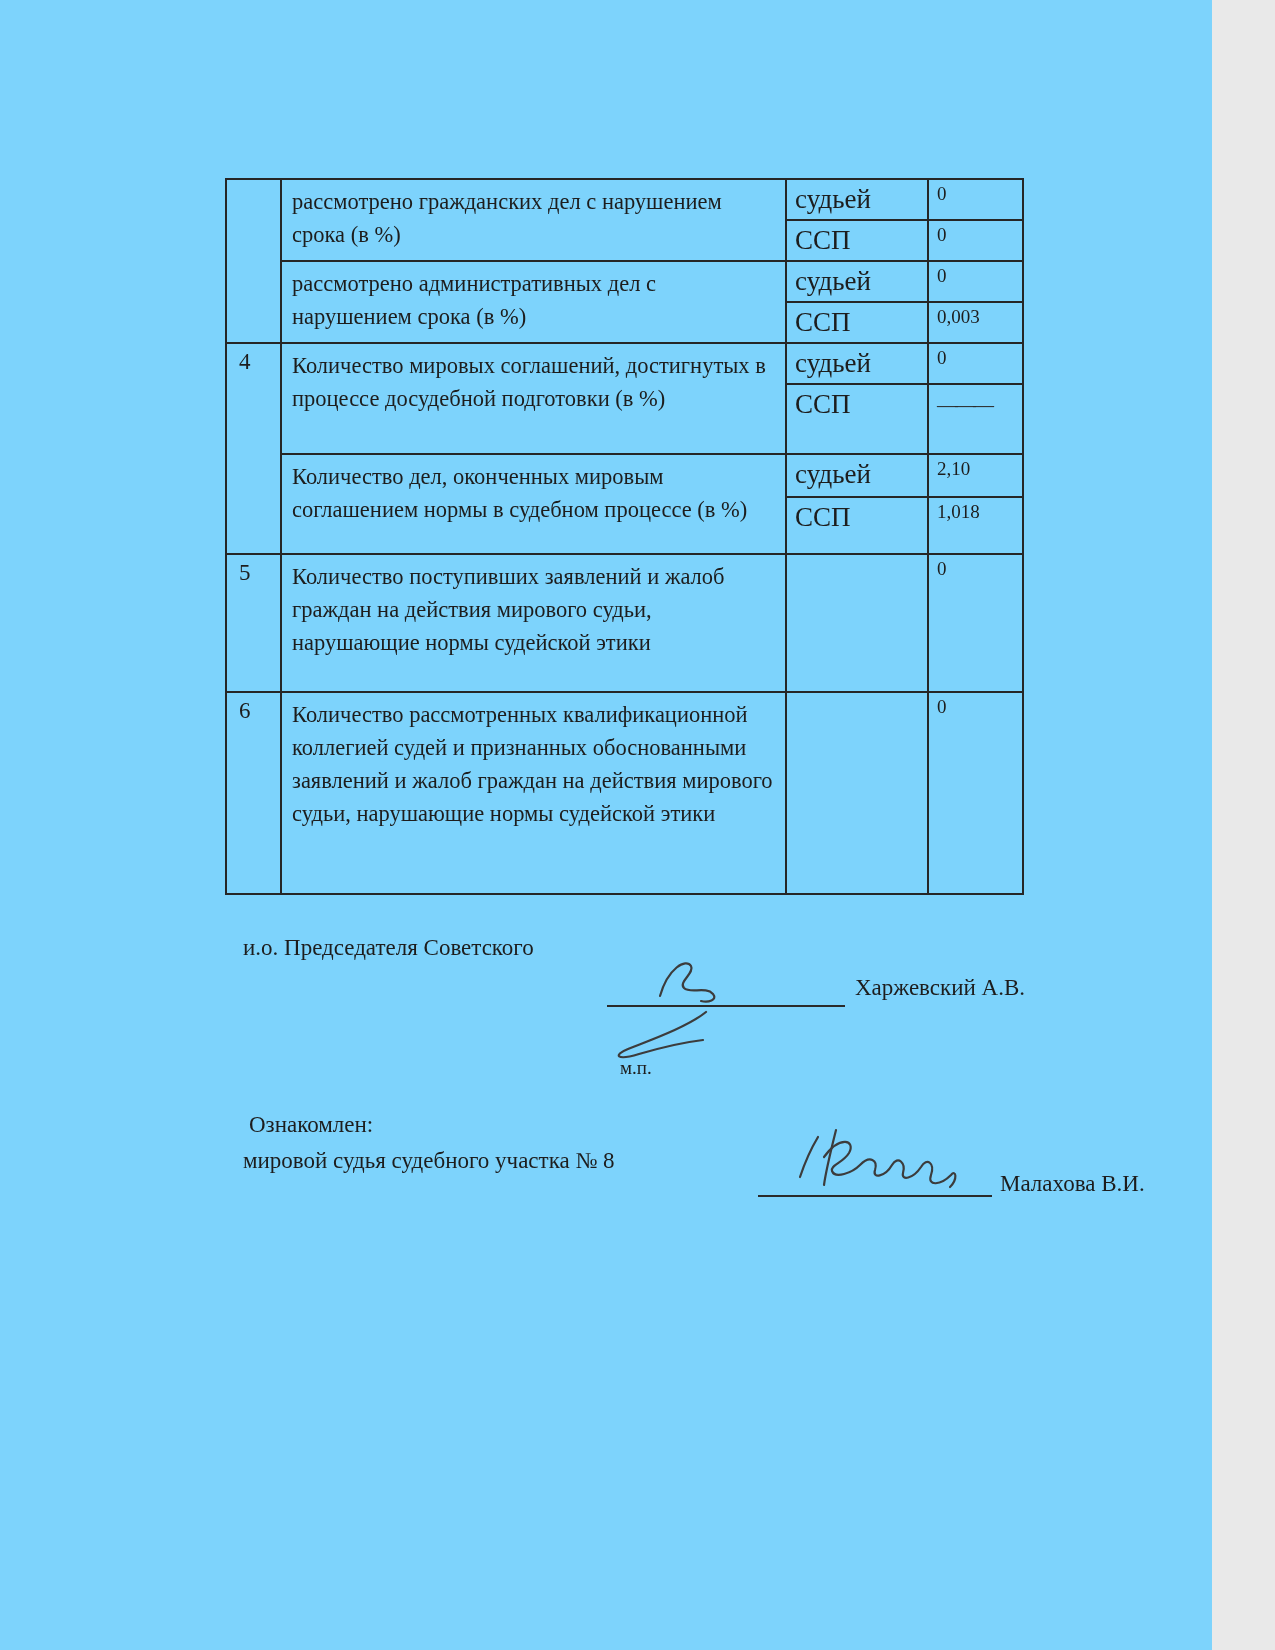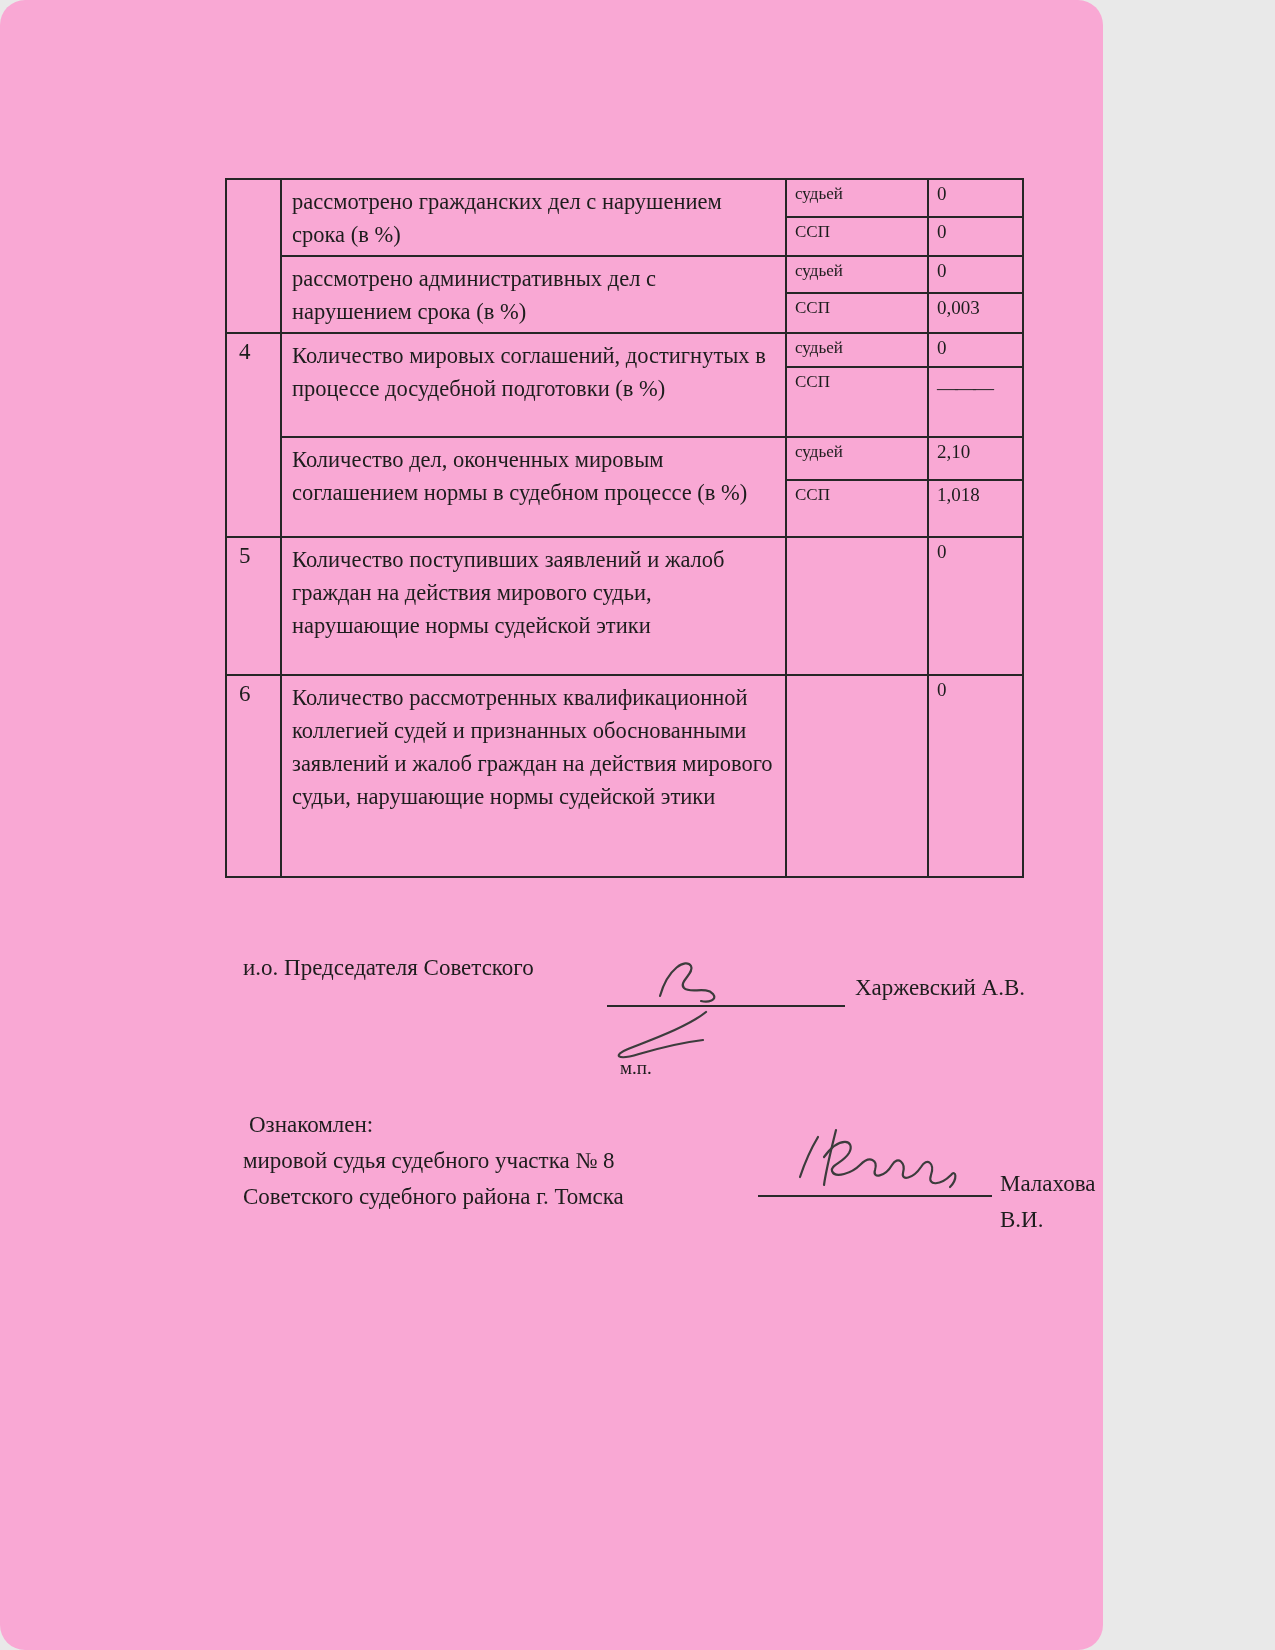--- a/index.html
+++ b/index.html
@@ -1,38 +1,37 @@
 <!DOCTYPE html>
 <html><head>
 <meta charset="utf-8">
 <style>
   * { margin:0; padding:0; box-sizing:border-box; }
   html,body { background:#e9e9e9; }
   .page {
     position:relative;
-    width:1103px; height:1650px;
-    background:#f9a8d4;
+    width:1212px; height:1650px;
+    background:#7dd3fc;
     font-family:"Liberation Serif", serif;
     color:#1d1d1d;
     overflow:hidden;
-    border-radius:25px;
   }
   
   table.report-table {
     position:absolute; left:225px; top:178px;
     border-collapse:collapse;
     table-layout:fixed;
   }
   table.report-table td {
     border:2px solid #262626;
     vertical-align:top;
   }
   td.num  { width:55px;  padding:5px 0 0 12px; font-size:23px; }
   td.desc { width:505px; padding:5px 12px 4px 10px; font-size:22.5px; line-height:33px; }
-  td.role { width:142px; padding:4px 8px;  font-size:17px;margin-left:27px; }
+  td.role { width:142px; padding:4px 8px;  font-size:27px;margin-left:27px; }
   td.val  { width:95px;  padding:3px 8px;  font-size:19px; white-space:nowrap; }
   td.val.dash { letter-spacing:-3px; font-size:21px; padding-top:8px; color:#2b2b2b; }
   tr.h36 { height:36px; } tr.h37 { height:37px; } tr.h33 { height:33px; }
   tr.h35 { height:35px; } tr.h34 { height:34px; } tr.h70 { height:70px; }
   tr.h43 { height:43px; } tr.h57 { height:57px; } tr.h138 { height:138px; }
   tr.h202 { height:202px; }
   
   .txt { position:absolute; font-size:23px; line-height:36px; }
   .small { font-size:19px;text-align:center; }
   .sigline {
@@ -100,35 +99,34 @@
 
       <tr class="h202">
         <td class="num">6</td>
         <td class="desc">Количество рассмотренных квалификационной коллегией судей и признанных обоснованными заявлений и жалоб граждан на действия мирового судьи, нарушающие нормы судейской этики</td>
         <td class="role"></td>
         <td class="val">0</td>
       </tr>
     </tbody>
   </table>
 
-  <div class="txt" style="left:243px; top:930px;margin-top:20px;">и.о. Председателя Советского</div>
+  <div class="txt" style="left:243px; top:930px;">и.о. Председателя Советского</div>
 
   <div class="sigline" style="left:607px; top:970px; width:238px; height:37px;"></div>
 
   <svg class="sig" style="left:590px; top:950px;" width="280" height="120" viewBox="0 0 280 120" aria-hidden="true">
     <path d="M 70 46 C 78 18, 96 8, 101 16 C 105 23, 88 32, 94 38 C 100 44, 116 36, 123 44 C 128 50, 118 53, 111 51"></path>
     <path d="M 116 62 C 96 78, 55 92, 38 99 C 23 105, 26 111, 49 104 C 73 97, 96 92, 113 90"></path>
   </svg>
 
   <div class="txt" style="left:855px; top:970px;">Харжевский А.В.</div>
   <div class="txt small" style="left:620px; top:1050px;">м.п.</div>
 
   <div class="txt" style="left:249px; top:1107px;">Ознакомлен:</div>
   <div class="txt" style="left:243px; top:1143px;">мировой судья судебного участка № 8</div>
-  <div class="txt" style="left:243px; top:1179px;">Советского судебного района  г. Томска</div>
 
   <div class="sigline" style="left:758px; top:1160px; width:234px; height:37px;"></div>
 
   <svg class="sig" style="left:760px; top:1105px;" width="250" height="105" viewBox="0 0 250 105" aria-hidden="true">
     <path d="M 40 72 C 45 57, 52 42, 58 32"></path>
     <path d="M 76 25 C 71 45, 66 65, 64 80"></path>
     <path d="M 64 52 C 80 30, 96 35, 89 48 C 83 58, 70 60, 72 66 C 75 74, 92 68, 100 60 C 110 50, 118 55, 115 65 C 112 74, 125 72, 132 60 C 138 50, 146 58, 143 68 C 141 76, 153 74, 161 62 C 167 52, 175 58, 171 70 C 167 82, 181 80, 191 70 C 196 64, 198 74, 190 82"></path>
   </svg>
 
   <div class="txt" style="left:1000px; top:1166px;">Малахова В.И.</div>

